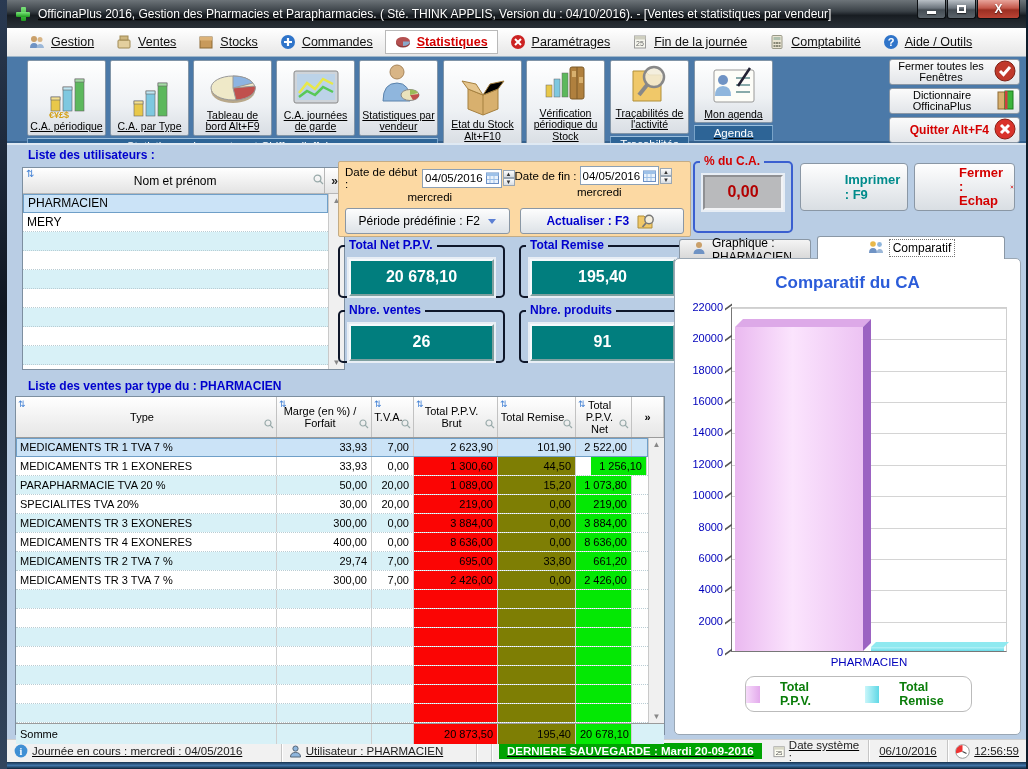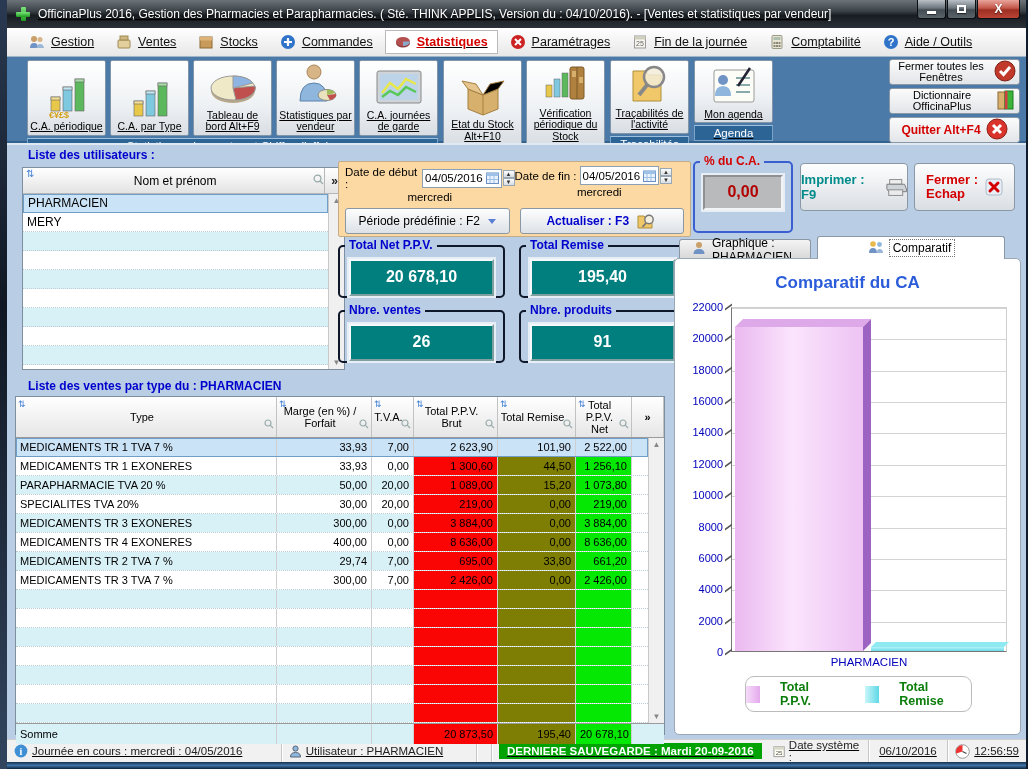--- a/index.html
+++ b/index.html
@@ -57,21 +57,21 @@
     font-size:10.5px; line-height:11.5px; color:#000; padding:2px 1px 2px; }
   .tgroup-caption { height:16px; margin-top:2px; background:#2d6496; color:#fff;
     font-size:11.5px; line-height:15px; text-align:center;
     border:1px solid #79a3c8; border-top-color:#9cc0de; }
   .tb-right { position:absolute; right:6px; top:2px; width:131px; display:flex;
     flex-direction:column; gap:3px; }
   .rbtn { height:26px; background:linear-gradient(#fbfbfb,#e2e5e9);
     border:1px solid #8a97a5; border-radius:3px; display:flex; align-items:center;
     justify-content:center; gap:5px; font-size:11px; line-height:11px;
     text-align:center; padding:1px 3px; }
-  .rbtn.danger { color:#d40000; font-weight:bold; font-size:12px; }
+  .rbtn.danger { color:#d40000; font-weight:bold; font-size:12px;justify-content:flex-end; }
   .rbtn .ricon { flex:0 0 auto; }
 
   
   .main { flex:1; position:relative; background:#b9cde4;
     border-top:2px solid #dfe9f3; }
   .section-label { position:absolute; color:#0000cd; font-weight:bold; font-size:12px; }
 
   
   .userlist { position:absolute; left:15px; top:22px; width:323px; height:203px;
     background:#fff; border:1px solid #7d8fa0; display:flex; flex-direction:column; }
@@ -128,21 +128,21 @@
   .cabox { position:absolute; left:686px; top:16px; width:100px; height:72px;
     border:2px solid #3a5fd0; border-radius:5px; padding:12px 8px 8px; }
   .cabox .glabel { color:#d40000; }
   .grayval { background:#b9babc; color:#b30000; font-weight:bold; font-size:16px;
     text-align:center; padding:6px 0 7px; border:2px solid;
     border-color:#8f9093 #f2f3f5 #f2f3f5 #8f9093; box-shadow:0 0 0 2px #e8eef5; }
 
   
   .actbtn { position:absolute; height:48px; background:linear-gradient(#fefefe,#d9dee3);
     border:1px solid #8a97a5; border-radius:4px; display:flex; align-items:center;
-    justify-content:center; gap:7px; font-weight:bold; font-size:13px; }
+    justify-content:center; gap:7px; font-weight:bold; font-size:13px;padding-left:44px; }
   #print-btn { left:793px; top:18px; width:108px; color:#008b8b; }
   #close-btn { left:907px; top:18px; width:101px; color:#d40000; line-height:14px; }
 
   
   .tabs { position:absolute; left:672px; top:91px; height:23px; display:flex; gap:6px; }
   .tab { display:flex; align-items:center; justify-content:center; gap:6px;
     font-size:12px; padding:0 12px; border:1px solid #8a97a5; border-bottom:none;
     border-radius:3px 3px 0 0; background:linear-gradient(#f4f4f4,#d8d8d8);
     height:20px; align-self:flex-end; }
   .tab.selected { background:#fff; height:23px; z-index:3; }
@@ -349,37 +349,37 @@
           <div class="tbtn">
             <span><svg width="50" height="36" viewBox="0 0 50 36">
                 <ellipse cx="25" cy="20" rx="22" ry="12" fill="#b8a88a"></ellipse>
                 <ellipse cx="25" cy="17" rx="22" ry="12" fill="#efe9c8" stroke="#999"></ellipse>
                 <path d="M25 17 L47 15 A22 12 0 0 1 28 29 Z" fill="#c0504d" stroke="#999"></path>
                 <path d="M25 17 L25 5 A22 12 0 0 1 45 12 Z" fill="#8db4e2" stroke="#999"></path>
               </svg></span>
             <div>Tableau de bord Alt+F9</div>
           </div>
           <div class="tbtn">
+            <span><svg width="48" height="38" viewBox="0 0 48 38">
+                <rect x="2" y="2" width="44" height="32" rx="2" fill="#cfd4d9" stroke="#888"></rect>
+                <rect x="5" y="5" width="38" height="26" fill="#bcd3e8"></rect>
+                <polyline points="7,24 15,14 23,20 31,10 41,15" fill="none" stroke="#e8e84a" stroke-width="2.5"></polyline>
+                <polyline points="7,28 15,22 23,26 31,18 41,23" fill="none" stroke="#58c858" stroke-width="2.5"></polyline>
+              </svg></span>
+            <div>C.A. journées de garde</div>
+          </div>
+          <div class="tbtn">
             <span><svg width="44" height="44" viewBox="0 0 44 44">
                 <circle cx="20" cy="9" r="7" fill="#d8b586" stroke="#a7855a"></circle>
                 <path d="M6 38 Q6 20 20 20 Q33 20 33 38 Z" fill="#8fb6dd" stroke="#5a82ab"></path>
                 <ellipse cx="33" cy="32" rx="9" ry="5.5" fill="#e9e2bc" stroke="#888"></ellipse>
                 <path d="M33 32 L42 31 A9 5.5 0 0 1 36 37 Z" fill="#c0504d"></path>
                 <path d="M33 32 L33 26.5 A9 5.5 0 0 1 41 30 Z" fill="#9bbb59"></path>
               </svg></span>
             <div>Statistiques par vendeur</div>
-          </div>
-          <div class="tbtn">
-            <span><svg width="48" height="38" viewBox="0 0 48 38">
-                <rect x="2" y="2" width="44" height="32" rx="2" fill="#cfd4d9" stroke="#888"></rect>
-                <rect x="5" y="5" width="38" height="26" fill="#bcd3e8"></rect>
-                <polyline points="7,24 15,14 23,20 31,10 41,15" fill="none" stroke="#e8e84a" stroke-width="2.5"></polyline>
-                <polyline points="7,28 15,22 23,26 31,18 41,23" fill="none" stroke="#58c858" stroke-width="2.5"></polyline>
-              </svg></span>
-            <div>C.A. journées de garde</div>
           </div>
         </div>
         <div class="tgroup-caption">Statistiques des ventes et Chiffre d'affaire</div>
       </div>
       <div class="tgroup">
         <div class="tgroup-buttons">
           <div class="tbtn">
             <span><svg width="46" height="42" viewBox="0 0 46 42">
                 <path d="M8 14 L23 20 L38 14 L38 34 L23 40 L8 34 Z" fill="#d8b06e" stroke="#a5803f"></path>
                 <path d="M23 20 L23 40" stroke="#a5803f"></path>
@@ -738,21 +738,21 @@
               <div class="td plain num" style="width: 84px;">2 623,90</div>
               <div class="td plain num" style="width: 78px;">101,90</div>
               <div class="td plain num" style="width: 56px;">2 522,00</div>
             </div>
             <div class="trow">
               <div class="td plain" style="width: 261px;">MEDICAMENTS TR 1 EXONERES</div>
               <div class="td plain num" style="width: 95px;">33,93</div>
               <div class="td plain num" style="width: 42px;">0,00</div>
               <div class="td red num" style="width: 84px;">1 300,60</div>
               <div class="td olive num" style="width: 78px;">44,50</div>
-              <div class="td green num" style="width: 56px;">1 256,10</div>
+              <div class="td green num" style="width: 56px; margin-left: 15px;">1 256,10</div>
             </div>
             <div class="trow cyan">
               <div class="td plain" style="width: 261px;">PARAPHARMACIE TVA 20 %</div>
               <div class="td plain num" style="width: 95px;">50,00</div>
               <div class="td plain num" style="width: 42px;">20,00</div>
               <div class="td red num" style="width: 84px;">1 089,00</div>
               <div class="td olive num" style="width: 78px;">15,20</div>
               <div class="td green num" style="width: 56px;">1 073,80</div>
             </div>
             <div class="trow">

